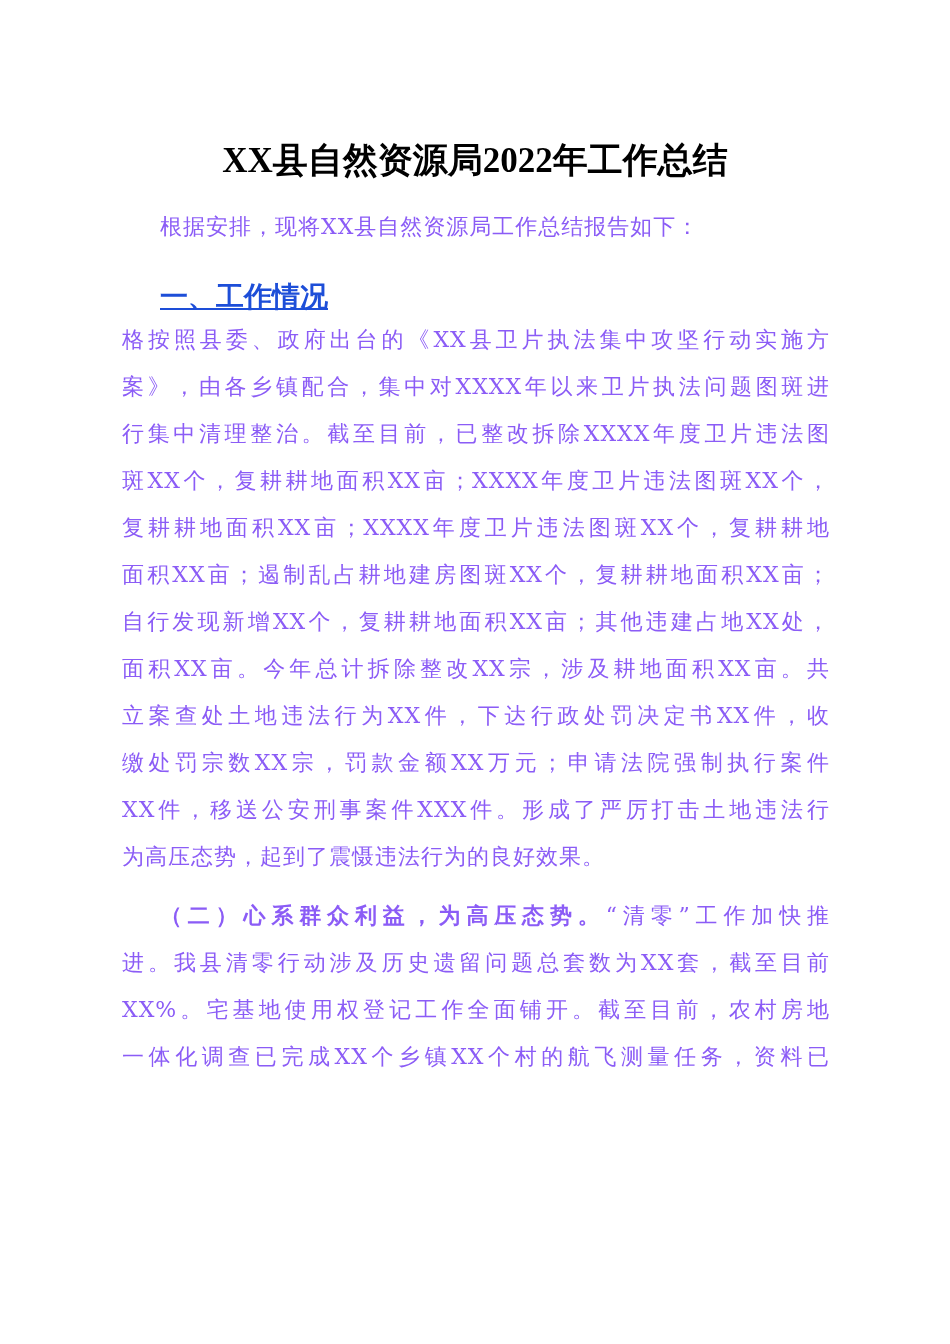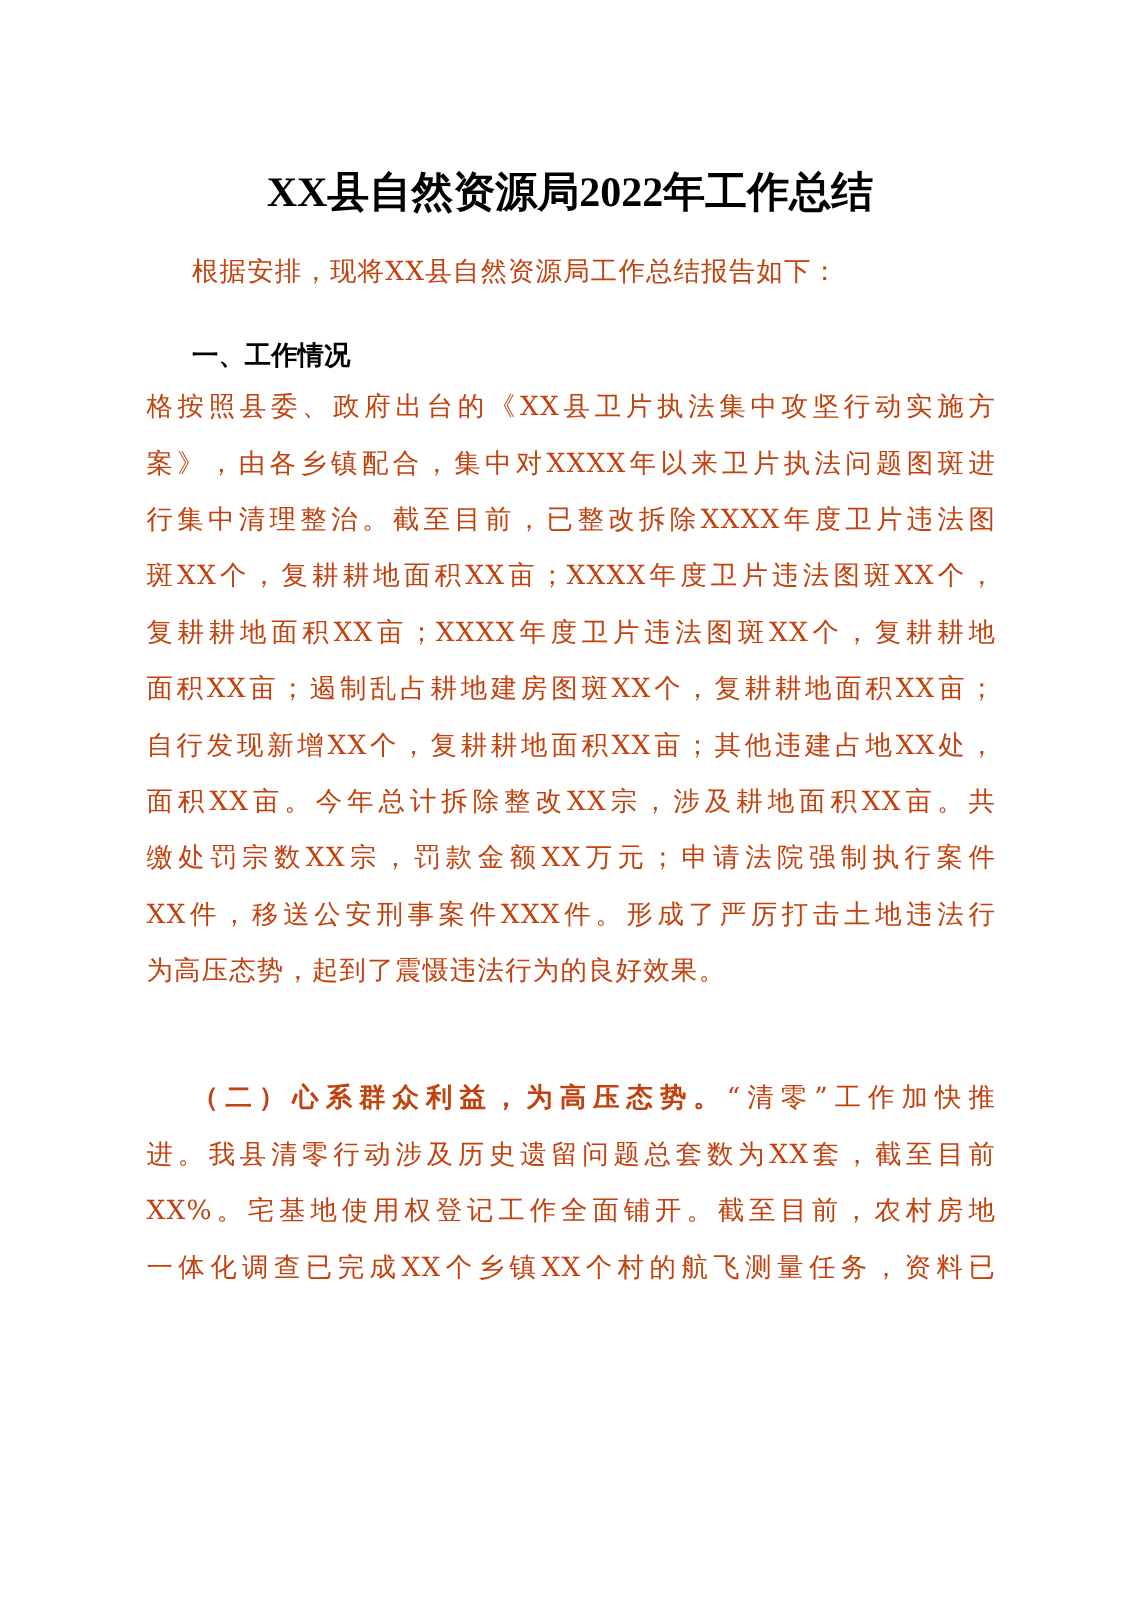--- a/index.html
+++ b/index.html
@@ -36,21 +36,21 @@
       letter-spacing: 0px;
       color: #000;
     }
     .body-text {
       position: absolute;
       left: 122px;
       width: 708px;
       font-family: "DejaVu Serif", "Liberation Serif", serif;
       font-size: 22px;
       line-height: 47px;
-      color: #c2410c;
+      color: #8b5cf6;
     }
     .line {
       display: block;
       white-space: nowrap;
       height: 47px;
       text-align: justify;
       text-align-last: justify;
       letter-spacing: 1px;
     }
     .line.last {
@@ -61,23 +61,24 @@
     }
     .intro {
       top: 203px;
     }
     .heading {
       position: absolute;
       left: 160px;
       top: 277px;
       font-family: "DejaVu Sans", "Liberation Sans", sans-serif;
       font-weight: bold;
-      font-size: 22px;
+      font-size: 28px;
       line-height: 40px;
-      color: #000000;
+      color: #1d4ed8;
+      text-decoration: underline;
     }
     .para1 {
       top: 316px;
     }
     .para2 {
       top: 892px;
     }
     .bold-run {
       font-weight: bold;
     }
@@ -97,20 +98,21 @@
 
   <div class="body-text para1">
     <span class="line">格按照县委、政府出台的《XX县卫片执法集中攻坚行动实施方</span>
     <span class="line">案》，由各乡镇配合，集中对XXXX年以来卫片执法问题图斑进</span>
     <span class="line">行集中清理整治。截至目前，已整改拆除XXXX年度卫片违法图</span>
     <span class="line">斑XX个，复耕耕地面积XX亩；XXXX年度卫片违法图斑XX个，</span>
     <span class="line">复耕耕地面积XX亩；XXXX年度卫片违法图斑XX个，复耕耕地</span>
     <span class="line">面积XX亩；遏制乱占耕地建房图斑XX个，复耕耕地面积XX亩；</span>
     <span class="line">自行发现新增XX个，复耕耕地面积XX亩；其他违建占地XX处，</span>
     <span class="line">面积XX亩。今年总计拆除整改XX宗，涉及耕地面积XX亩。共</span>
+    <span class="line">立案查处土地违法行为XX件，下达行政处罚决定书XX件，收</span>
     <span class="line">缴处罚宗数XX宗，罚款金额XX万元；申请法院强制执行案件</span>
     <span class="line">XX件，移送公安刑事案件XXX件。形成了严厉打击土地违法行</span>
     <span class="line last">为高压态势，起到了震慑违法行为的良好效果。</span>
   </div>
 
   <div class="body-text para2">
     <span class="line indent"><span class="bold-run">（二）心系群众利益，为高压态势。</span><span>“清零”工作加快推</span></span>
     <span class="line">进。我县清零行动涉及历史遗留问题总套数为XX套，截至目前</span>
     <span class="line">XX%。宅基地使用权登记工作全面铺开。截至目前，农村房地</span>
     <span class="line">一体化调查已完成XX个乡镇XX个村的航飞测量任务，资料已</span>

